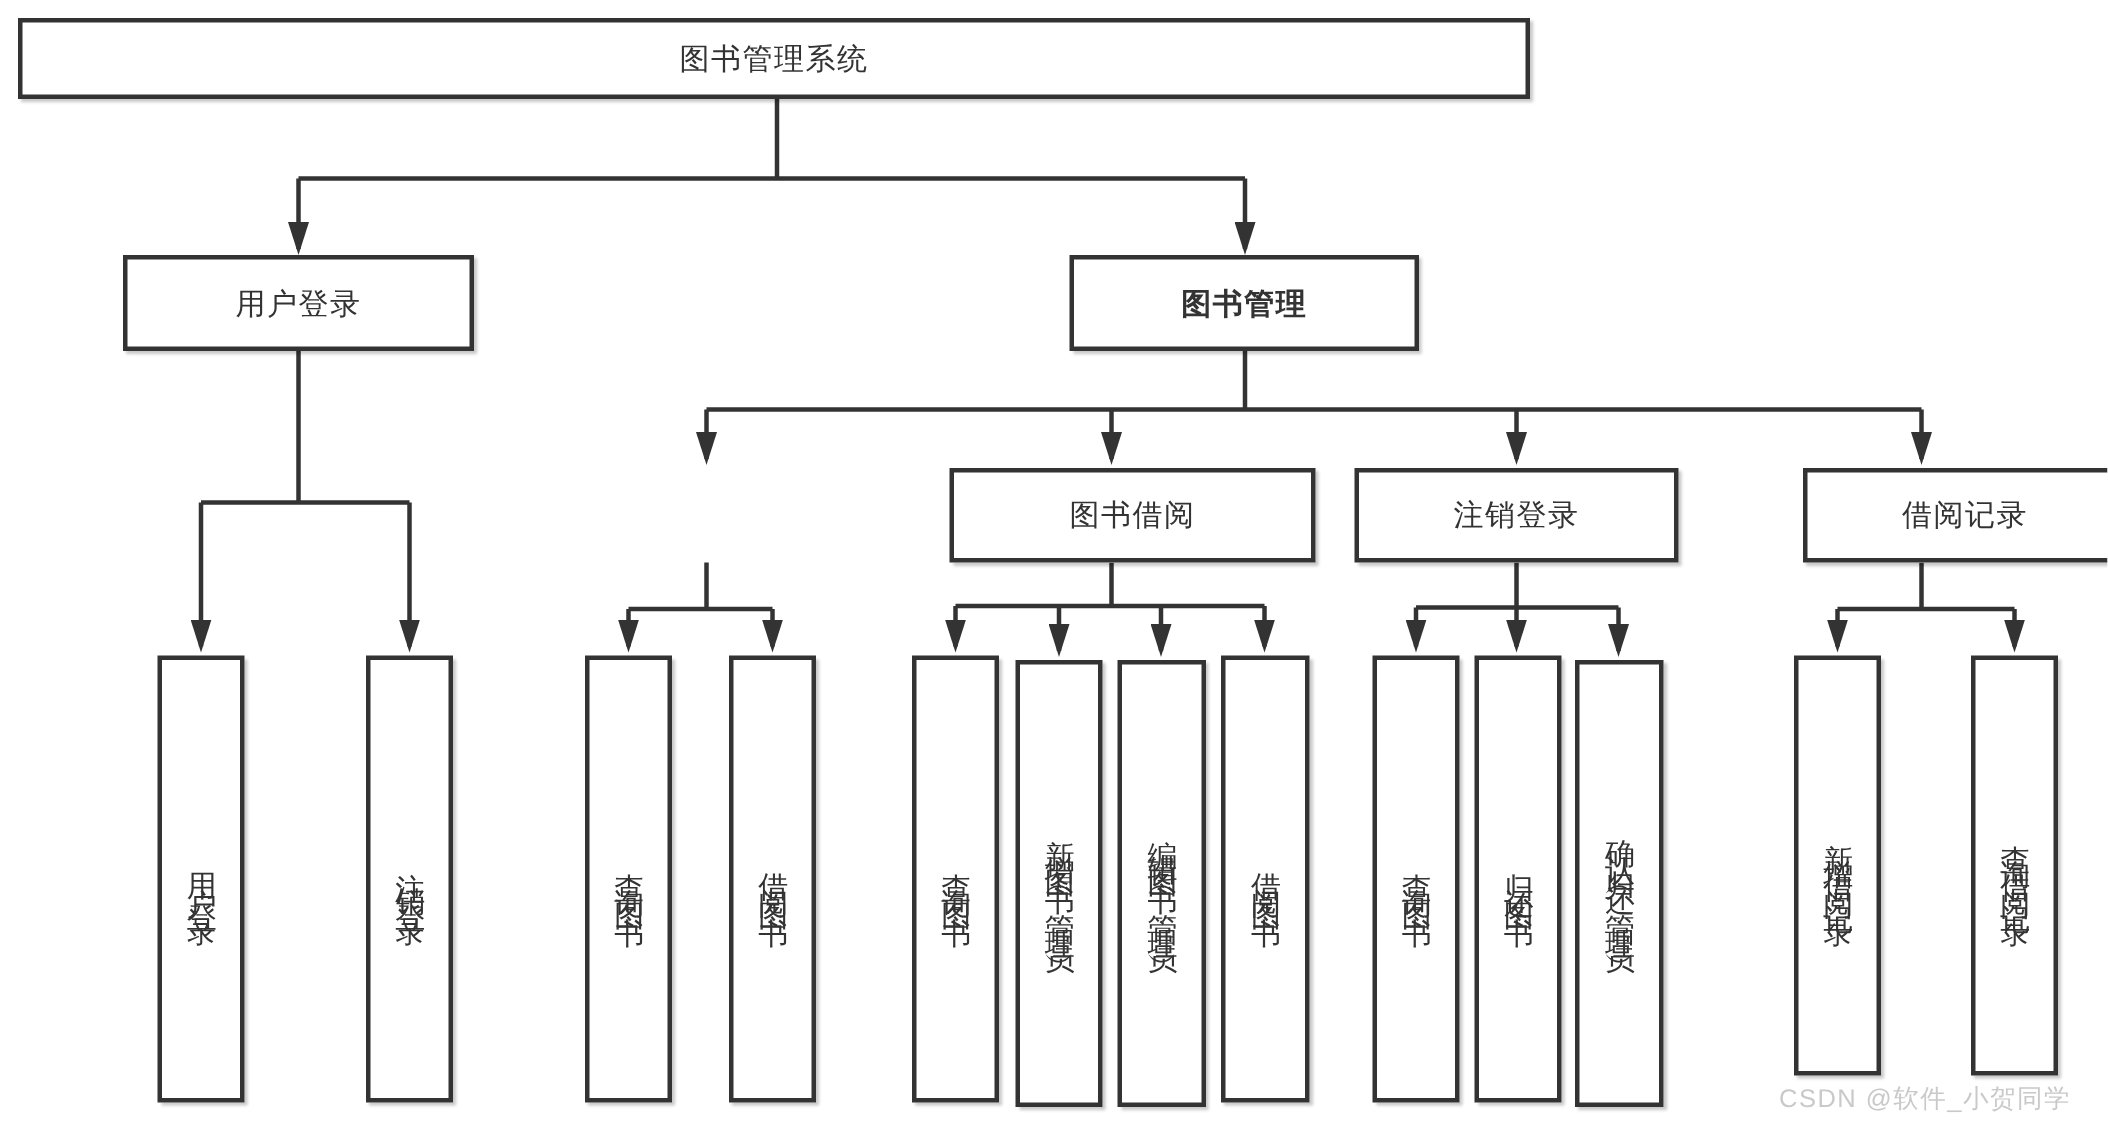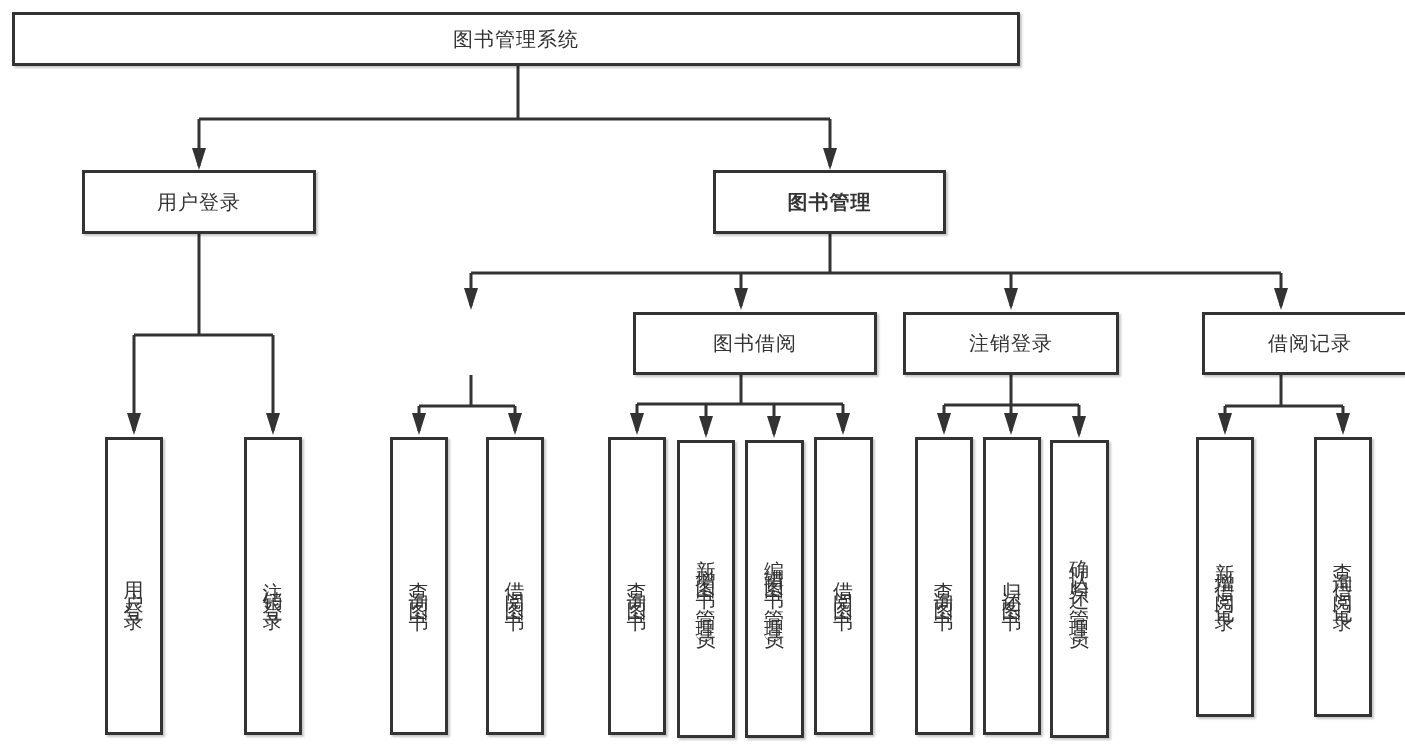--- a/index.html
+++ b/index.html
@@ -152,13 +152,14 @@
     <span>确认归还（管理员）</span>
   </div>
 
   <div class="box v" style="left:1196px;top:437px;width:58px;height:280px;">
     <span>新增借阅记录</span>
   </div>
   <div class="box v" style="left:1314px;top:437px;width:58px;height:280px;">
     <span>查询借阅记录</span>
   </div>
 
+  <div id="watermark">CSDN @软件_小贺同学</div>
 </div>
 
 </body></html>

